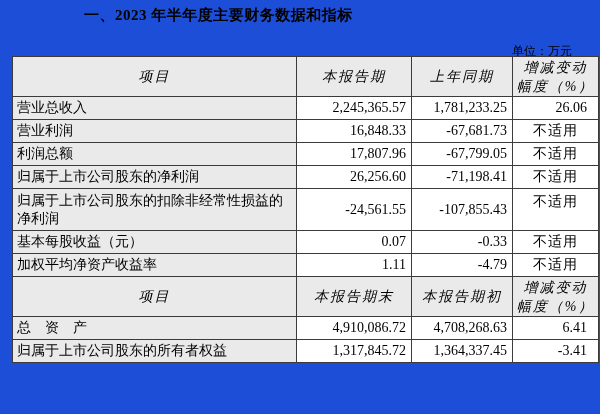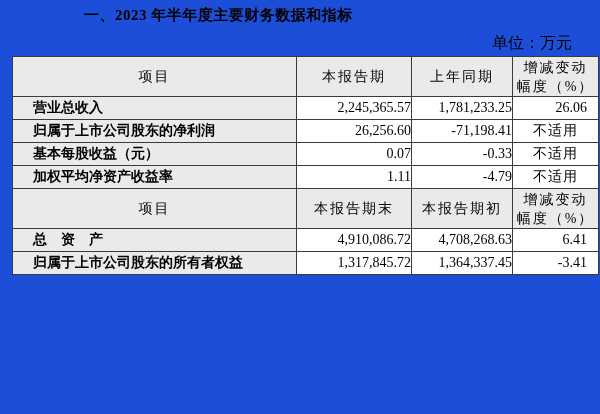--- a/index.html
+++ b/index.html
@@ -20,63 +20,63 @@
     position: absolute;
     left: 84px;
     top: 6px;
     font-size: 15px;
     font-weight: bold;
     letter-spacing: 0.5px;
     white-space: nowrap;
   }
   .unit {
     position: absolute;
-    top: 33px;
+    top: 43px;
     right: 28px;
-    font-size: 16px;
+    font-size: 12px;
     white-space: nowrap;
   }
   table.fin {
     position: absolute;
     left: 12px;
     top: 56px;
     width: 586px;
     border-collapse: collapse;
     table-layout: fixed;
     font-size: 14px;
   }
   .fin th, .fin td {
     border: 1px solid #3b3b3b;
     padding: 0;
     line-height: 18px;
     vertical-align: middle;
     overflow: hidden;
   }
   .fin tr       { height: 23px; }
-  .fin tr.head  { height: 40px; }
+  .fin tr.head  { height: 40px; font-style: italic; }
   .fin tr.tall  { height: 42px; }
   .fin th {
     background: #eaeaea;
     font-weight: normal;
     text-align: center;
     letter-spacing: 2px;
     white-space: pre-line;
     line-height: 19px;
   }
   .fin td.item {
     background: #eaeaea;
     text-align: left;
-    padding-left: 20px;
+    padding-left: 4px;
     padding-right: 4px;
     white-space: pre-wrap;
-    font-weight: bold;
   }
   .fin td.num {
     background: #ffffff;
     text-align: right;
+    padding-right: 5px;
   }
   .fin td.num:last-child { padding-right: 11px; padding-left: 36px; }
   .fin td.na {
     background: #ffffff;
     text-align: center;
     letter-spacing: 1px;
   }
   .fin tr.tall td.na {
     vertical-align: top;
     padding-top: 4px;
@@ -103,23 +103,41 @@
           <th>增减变动
 幅度（%）</th>
         </tr>
         <tr>
           <td class="item">营业总收入</td>
           <td class="num">2,245,365.57</td>
           <td class="num">1,781,233.25</td>
           <td class="num">26.06</td>
         </tr>
         <tr>
+          <td class="item">营业利润</td>
+          <td class="num">16,848.33</td>
+          <td class="num">-67,681.73</td>
+          <td class="na">不适用</td>
+        </tr>
+        <tr>
+          <td class="item">利润总额</td>
+          <td class="num">17,807.96</td>
+          <td class="num">-67,799.05</td>
+          <td class="na">不适用</td>
+        </tr>
+        <tr>
           <td class="item">归属于上市公司股东的净利润</td>
           <td class="num">26,256.60</td>
           <td class="num">-71,198.41</td>
+          <td class="na">不适用</td>
+        </tr>
+        <tr class="tall">
+          <td class="item">归属于上市公司股东的扣除非经常性损益的净利润</td>
+          <td class="num">-24,561.55</td>
+          <td class="num">-107,855.43</td>
           <td class="na">不适用</td>
         </tr>
         <tr>
           <td class="item">基本每股收益（元）</td>
           <td class="num">0.07</td>
           <td class="num">-0.33</td>
           <td class="na">不适用</td>
         </tr>
         <tr>
           <td class="item">加权平均净资产收益率</td>

